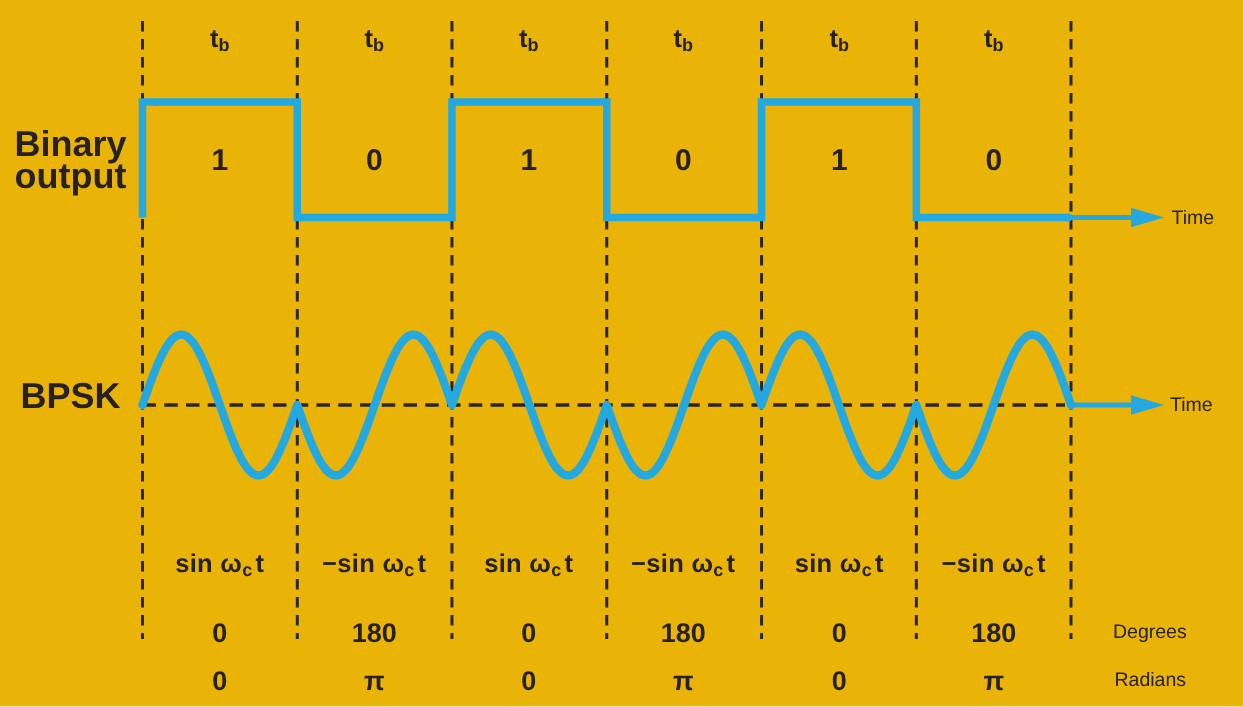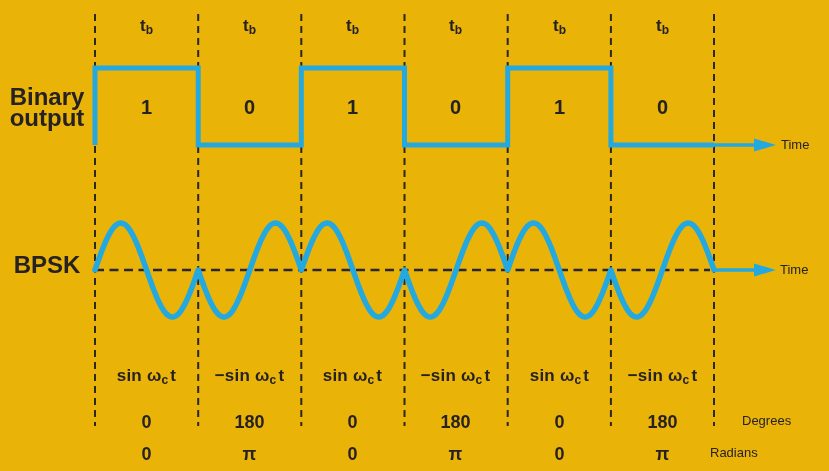--- a/index.html
+++ b/index.html
@@ -101,15 +101,15 @@
     <div>Binary</div>
     <div>output</div>
   </div>
   <div class="side-label" style="top:254px">
     <div>BPSK</div>
   </div>
 
   <div class="axis-caption" style="left:781px;top:134px">Time</div>
   <div class="axis-caption" style="left:780px;top:259px">Time</div>
   <div class="axis-caption" style="left:742px;top:410px">Degrees</div>
-  <div class="axis-caption" style="left:710px;top:442px">Radians</div>
+  <div class="axis-caption" style="left:743px;top:442px">Radians</div>
 
 </div>
 
 </body></html>

